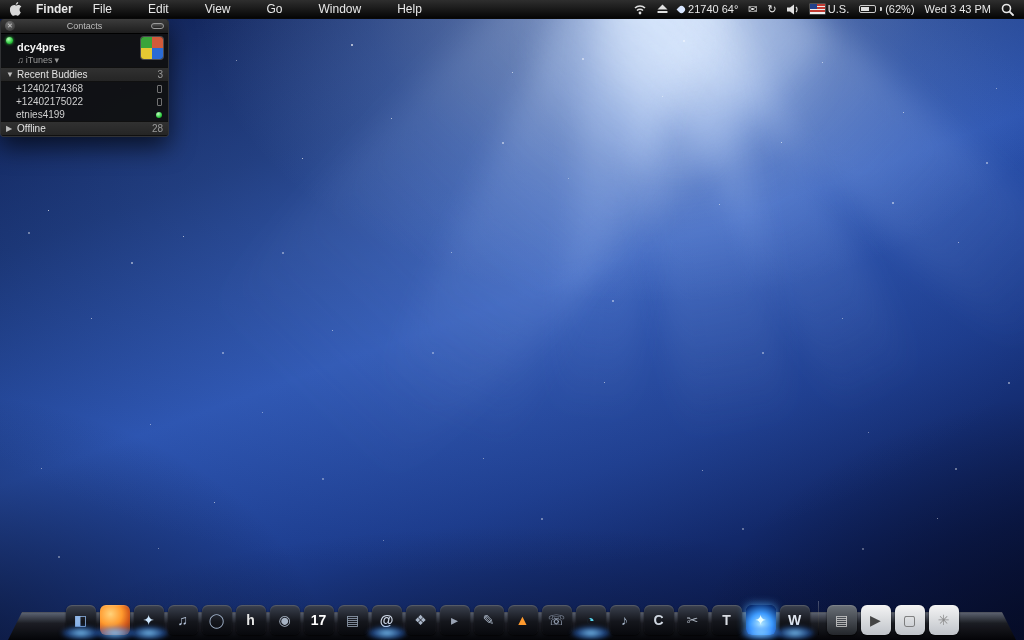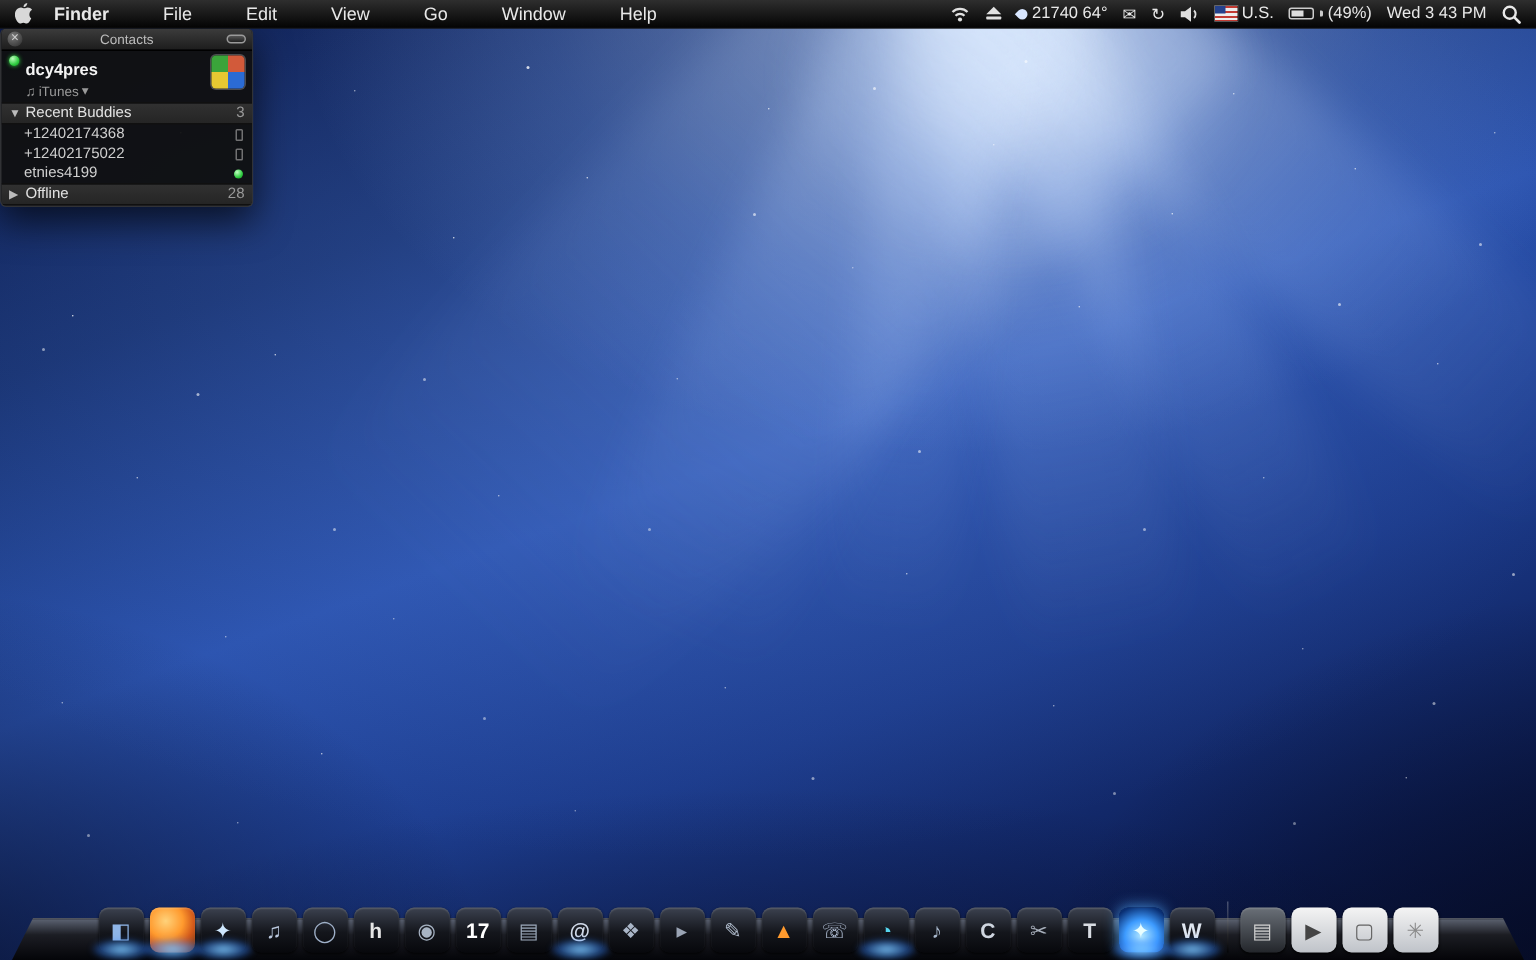--- a/index.html
+++ b/index.html
@@ -46,21 +46,21 @@
     892px 202px rgba(255,255,255,.6),282px 252px rgba(255,255,255,.5),58px 556px rgba(255,255,255,.45),
     955px 468px rgba(255,255,255,.5),742px 528px rgba(255,255,255,.45),502px 142px rgba(255,255,255,.6),
     222px 352px rgba(255,255,255,.5),986px 162px rgba(255,255,255,.55),322px 478px rgba(255,255,255,.45),
     582px 58px rgba(255,255,255,.6),862px 548px rgba(255,255,255,.4); }
 
   
   .menubar { position:absolute; top:0; left:0; right:0; height:19px; z-index:20;
     background:linear-gradient(#2e2e2e,#050505); color:#e8e8e8; font-size:12px;
     display:flex; align-items:center; padding:0 10px; border-bottom:1px solid rgba(0,0,0,.8); }
   .apple { display:flex; align-items:center; margin-right:14px; }
-  .mb-app { font-weight:bold; margin-right:16px; }
+  .mb-app { font-weight:bold; }
   .mb-item { margin-right:16px;padding-left:20px; }
   .mb-right { margin-left:auto; display:flex; align-items:center; gap:10px; font-size:11px; }
   .mb-ic { display:flex; align-items:center; gap:3px; }
   .drop { width:7px; height:7px; background:#d8e6ff; border-radius:0 50% 50% 50%; transform:rotate(-45deg); }
   .flag { width:15px; height:10px; position:relative;
     background:repeating-linear-gradient(180deg,#c23b33 0 1.6px,#ededed 1.6px 3.2px);
     box-shadow:0 0 0 .5px rgba(255,255,255,.4); }
   .flag::after { content:""; position:absolute; left:0; top:0; width:7px; height:5px; background:#24418c; }
   .bat-body { width:17px; height:8px; border:1px solid #ccc; border-radius:2px; padding:1px; display:flex; }
   .bat-fill { height:100%; width:62%; background:#ddd; }
@@ -191,21 +191,21 @@
       </span>
       <span class="mb-ic">
         <span class="flag"></span>
         <span>U.S.</span>
       </span>
       <span class="mb-ic">
         <span class="bat-body">
             <span class="bat-fill"></span>
           </span>
         <span class="bat-cap"></span>
-        <span>(49%)</span>
+        <span>(62%)</span>
       </span>
       <span class="mb-ic">Wed 3 43 PM</span>
       <span class="mb-ic">
         <svg width="13" height="13" viewBox="0 0 13 13">
             <circle cx="5.5" cy="5.5" r="4" fill="none" stroke="#e8e8e8" stroke-width="1.6"></circle>
             <line x1="8.6" y1="8.6" x2="12" y2="12" stroke="#e8e8e8" stroke-width="1.8" stroke-linecap="round"></line>
           </svg>
       </span>
     </div>
   </div>

